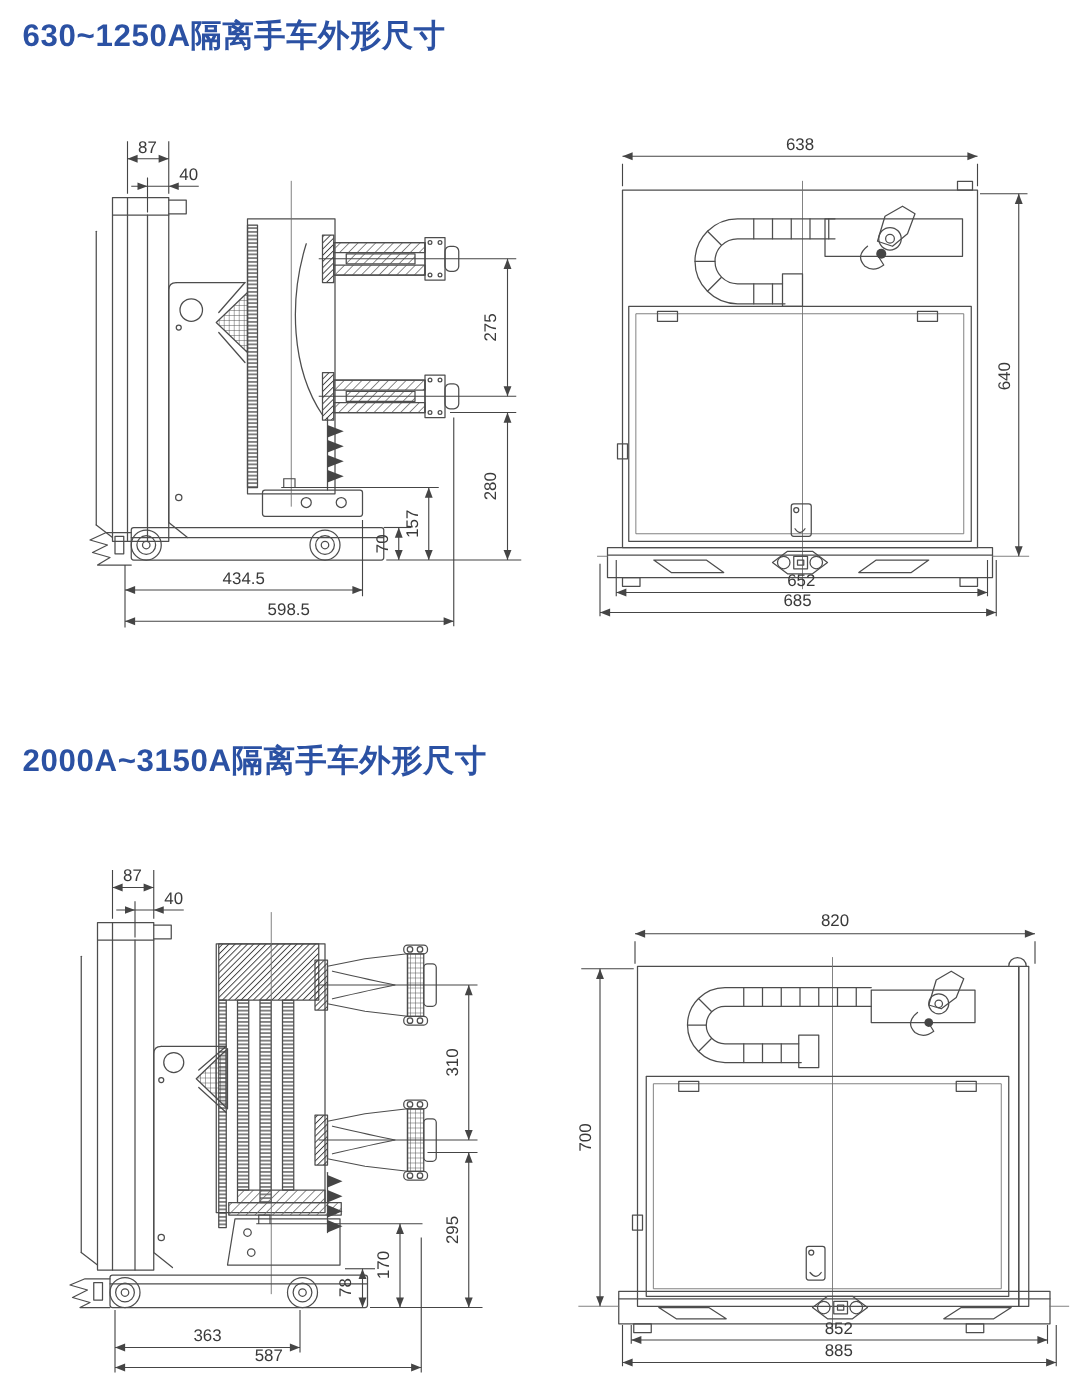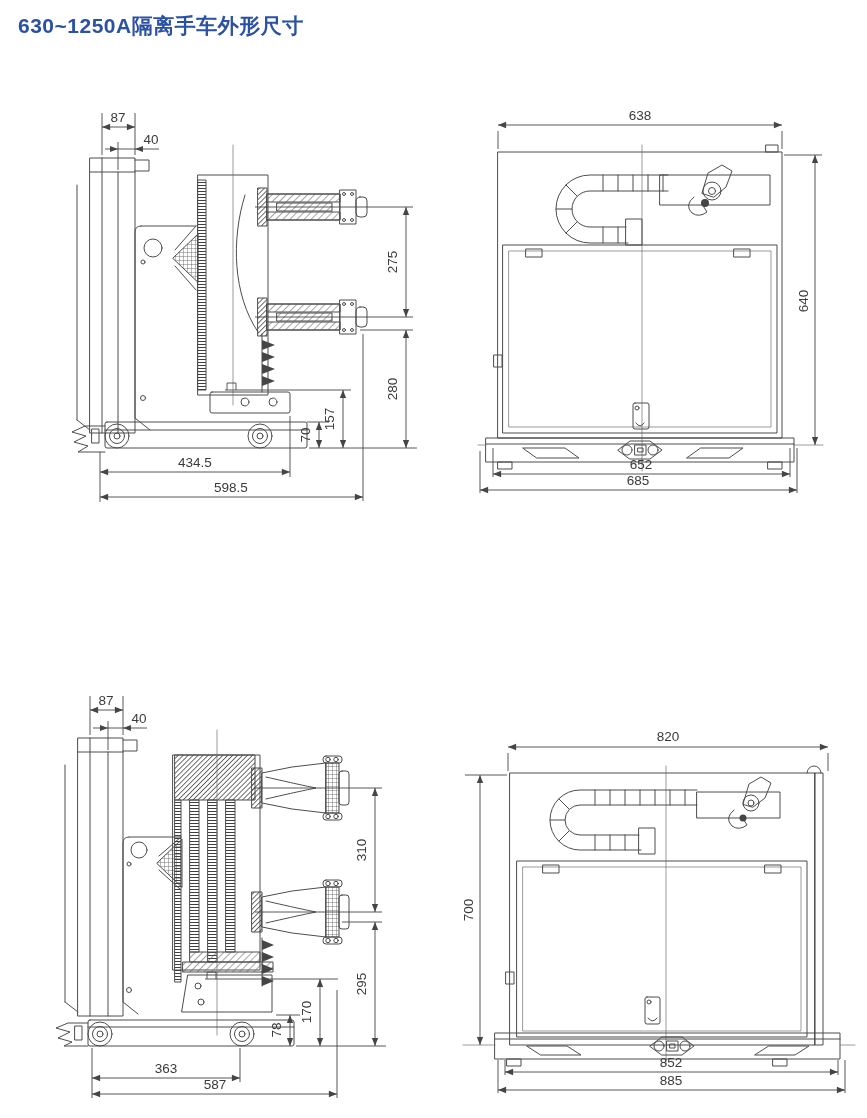--- a/index.html
+++ b/index.html
@@ -1,18 +1,18 @@
 <!DOCTYPE html>
 <html><head>
 <meta charset="utf-8">
 <style>
   html,body{margin:0;padding:0;background:#ffffff;}
   #page{position:relative;width:867px;height:1118px;background:#ffffff;overflow:hidden;
         font-family:"Liberation Sans","DejaVu Sans",sans-serif;}
-  .sec-title{position:absolute;font-size:21px;font-weight:bold;letter-spacing:0.5px;color:#2b51a3;}
+  .sec-title{position:absolute;font-size:25px;font-weight:bold;letter-spacing:0.5px;color:#2b51a3;}
   svg{position:absolute;overflow:visible;}
   .part{stroke:#4d4d4d;fill:none;stroke-width:1;stroke-linejoin:round;stroke-linecap:round;}
   .thin{stroke:#707070;stroke-width:0.7;}
   .dim line,.dim path{stroke:#454545;stroke-width:0.9;fill:none;}
   .dim text{fill:#3a3a3a;font-size:13.5px;font-family:"Liberation Sans","DejaVu Sans",sans-serif;stroke:none;}
   .fil{fill:#454545;stroke:none;}
 </style>
 </head>
 <body>
 
@@ -250,20 +250,21 @@
       </g>
       <g>
         <line class="thin" x1="2" y1="348" x2="2" y2="390"></line>
         <line class="thin" x1="319" y1="345" x2="319" y2="390"></line>
         <line x1="2" y1="387" x2="319" y2="387" marker-start="url(#arw)" marker-end="url(#arw)"></line>
         <text x="160" y="382" text-anchor="middle">685</text>
       </g>
     </g>
   </svg>
 
+  <div class="sec-title" style="left: 18px; top: 592px; color: rgb(43, 81, 163);">2000A~3150A隔离手车外形尺寸</div>
 
   <svg style="left:40px;top:690px;" width="370" height="420" viewBox="0 0 370 420">
     <g class="part">
       <g>
         <rect x="38" y="48" width="45" height="278"></rect>
         <path d="M83,50 h14 v11 h-14"></path>
         <line x1="50" y1="48" x2="50" y2="326"></line>
         <line x1="68" y1="62" x2="68" y2="326"></line>
         <line x1="38" y1="62" x2="83" y2="62"></line>
         <line x1="25" y1="75" x2="25" y2="312"></line>

